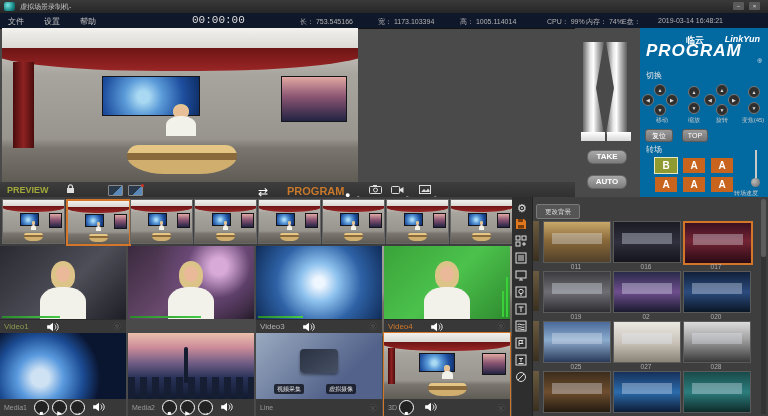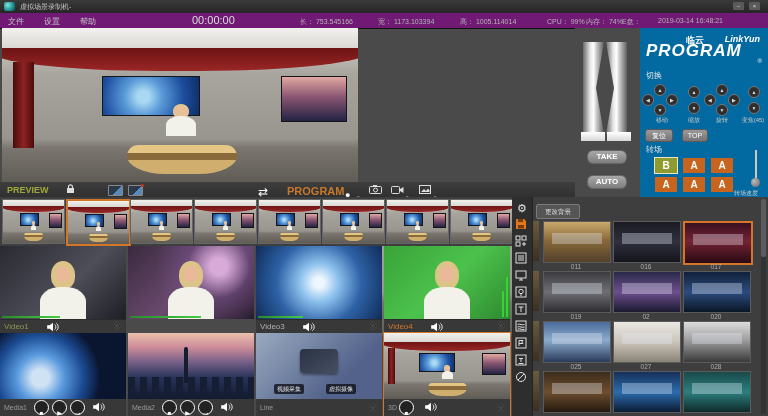--- a/index.html
+++ b/index.html
@@ -11,23 +11,23 @@
   
   #titlebar{position:absolute;left:0;top:0;width:768px;height:13px;background:linear-gradient(180deg,#3a3a3a,#262626);}
   #applogo{position:absolute;left:4px;top:2px;width:11px;height:9px;border-radius:2px;
            background:radial-gradient(circle at 35% 35%,#7ae8e0,#1a8a8a 60%,#0a4a4a);}
   #apptitle{position:absolute;left:20px;top:2px;font-size:7px;color:#c8c8c8;}
   .winbtn{position:absolute;top:2px;width:11px;height:8px;background:#5a5a5a;color:#ddd;font-size:6px;
           line-height:8px;text-align:center;border-radius:1px;}
   #btn-min{right:24px;} #btn-close{right:8px;}
 
   
-  #menubar{position:absolute;left:0;top:13px;width:768px;height:15px;background:#701a75;border-bottom:1px solid #111;}
+  #menubar{position:absolute;left:0;top:13px;width:768px;height:15px;background:#0f172a;border-bottom:1px solid #111;}
   .menuitem{position:absolute;top:3px;font-size:8px;color:#c8c8c8;}
-  #timecode{position:absolute;left:192px;top:1px;font-family:Liberation Sans, sans-serif;font-size:11px;color:#dcdcdc;}
+  #timecode{position:absolute;left:192px;top:1px;font-family:Liberation Mono, monospace;font-size:11px;color:#dcdcdc;}
   .stat{position:absolute;top:4px;font-size:7px;color:#b4b4b4;white-space:nowrap;}
 
   
   .scene{position:relative;overflow:hidden;background:linear-gradient(180deg,#f2f1ee 0%,#dcd9d4 13%,#bcb8b2 19%,#a8a49e 30%,#98948e 72%,#7a766f 78%,#5f5b55 100%);}
   .scene .sc-band{left:-4%;right:-4%;top:13%;height:15%;background:linear-gradient(180deg,#6e1414,#9a2626);border-radius:0 0 45% 45%/0 0 90% 90%;}
   .scene .sc-pillar{left:3%;top:22%;width:6%;height:56%;background:linear-gradient(90deg,#4a0c0c,#8e2222 50%,#4a0c0c);}
   .scene .sc-screenL{left:28%;top:31%;width:27%;height:25%;border:1px solid #16161a;
         background:radial-gradient(circle at 42% 52%,#a8d8f2 0 10%,#5a9ad8 32%,#1e4e9e 68%,#0e2c62 100%);}
   .scene .sc-screenR{right:3%;top:31%;width:18%;height:29%;border:1px solid #16161a;
         background:linear-gradient(180deg,#e2a8a2 0%,#8a5572 45%,#232343 100%);}

